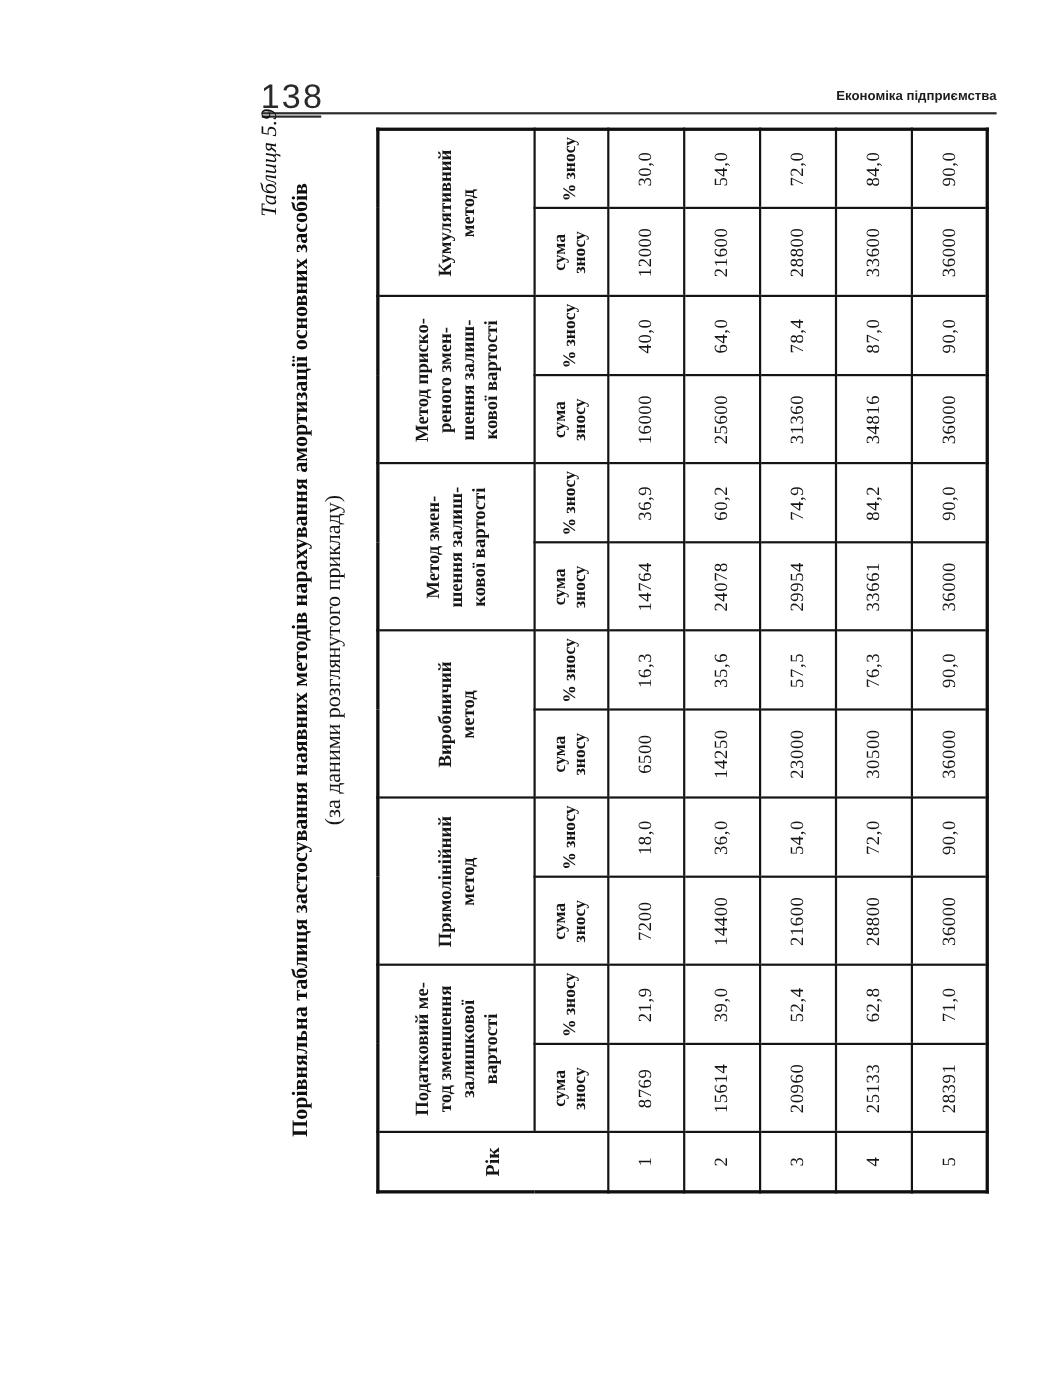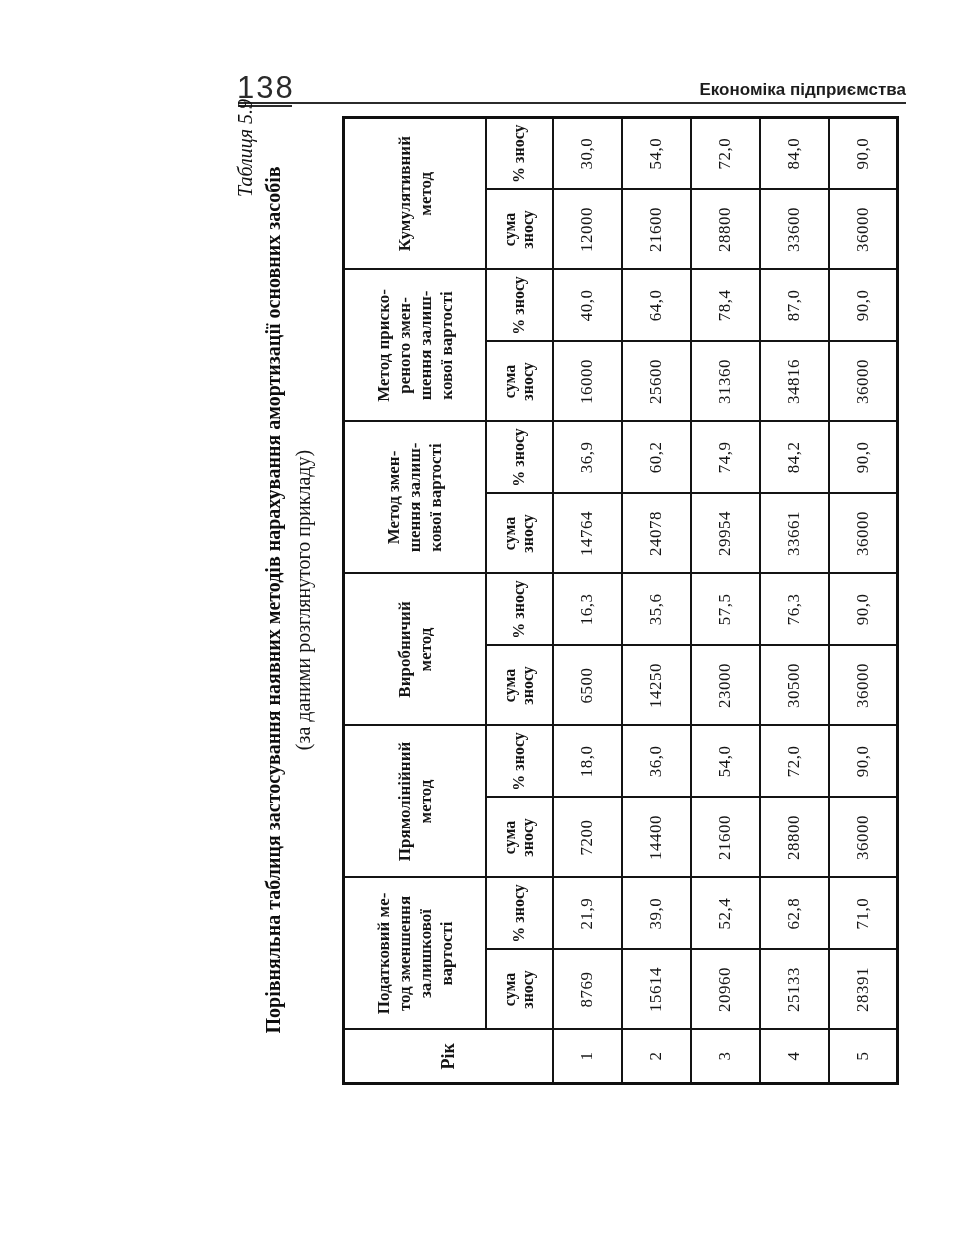--- a/index.html
+++ b/index.html
@@ -13,21 +13,21 @@
   }
   
   .page-number {
     position: absolute; left: 237px; top: 70px;
     font-family: "Liberation Sans", sans-serif;
     font-size: 31px; font-weight: 400; letter-spacing: 2px; color: #2a2a2a;
   }
   .running-header {
     position: absolute; right: 52px; top: 80px;
     font-family: "Liberation Sans", sans-serif;
-    font-size: 17px; font-weight: 700; color: #1d1d1d;
+    font-size: 12px; font-weight: 700; color: #1d1d1d;
   }
   .header-rule {
     position: absolute; left: 238px; top: 102px;
     width: 668px; height: 2px; background: #2b2b2b;
   }
   .header-rule-thick {
     position: absolute; left: 238px; top: 105px;
     width: 54px; height: 2px; background: #2b2b2b;
   }
   

